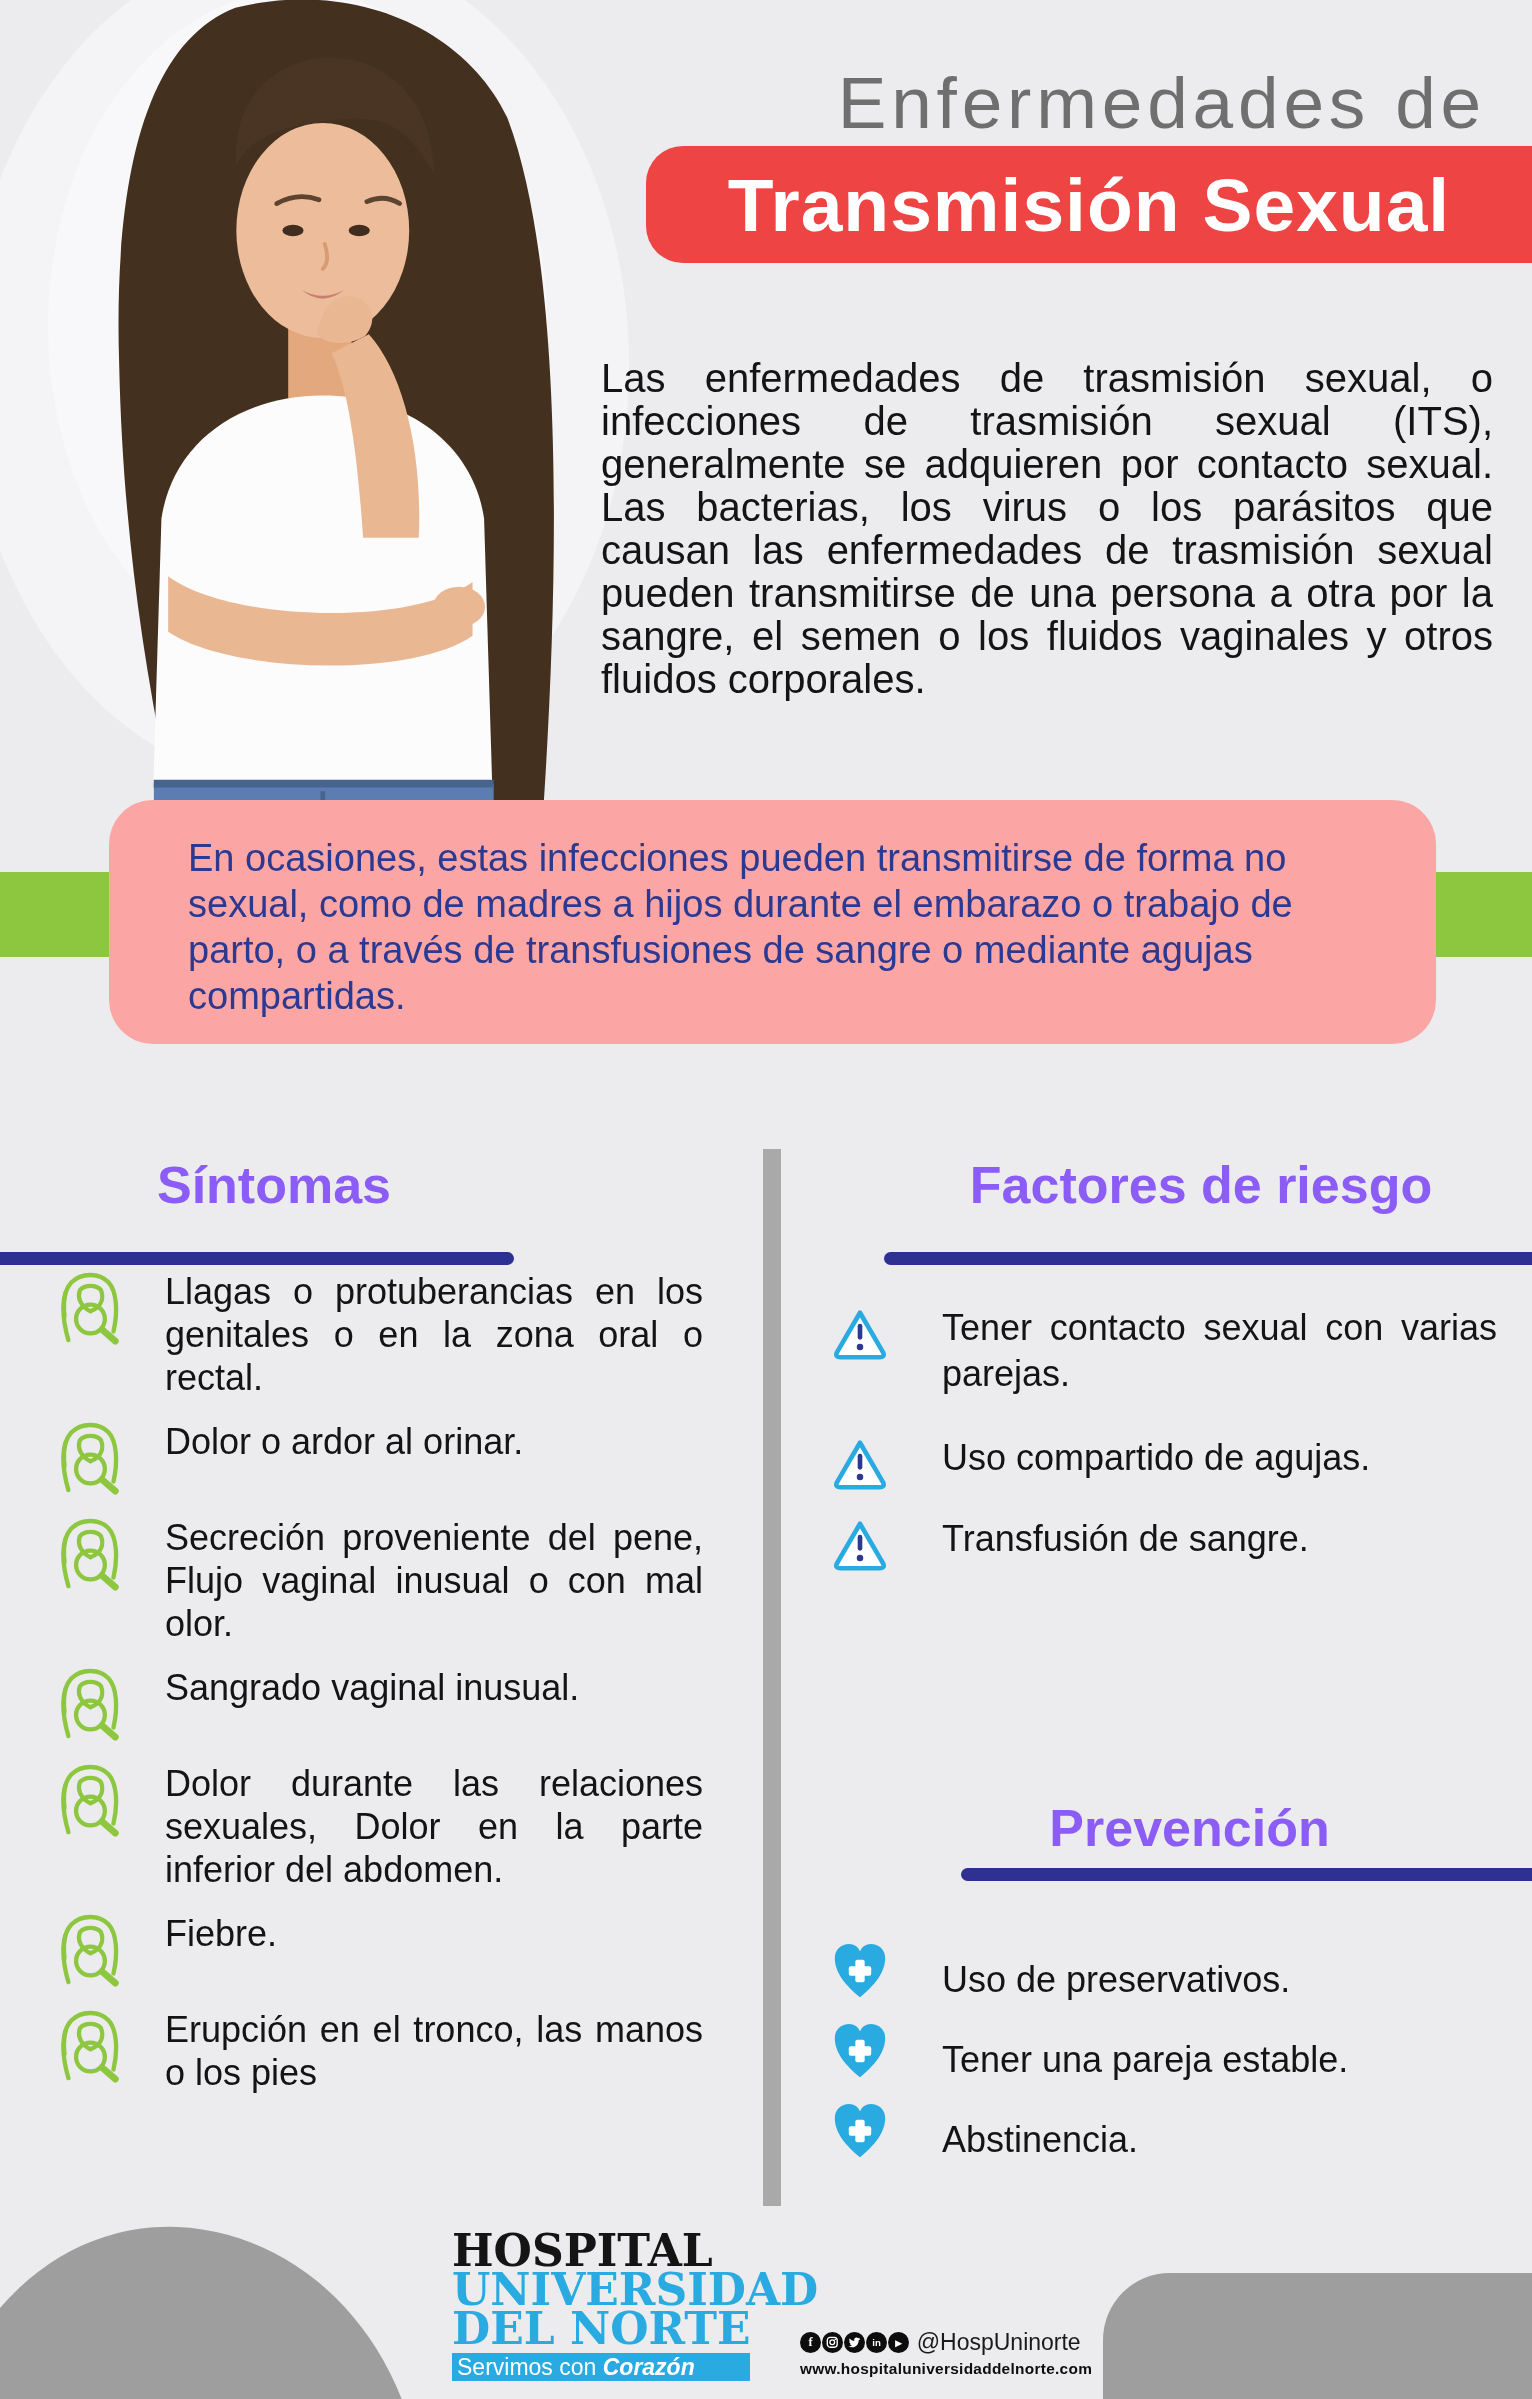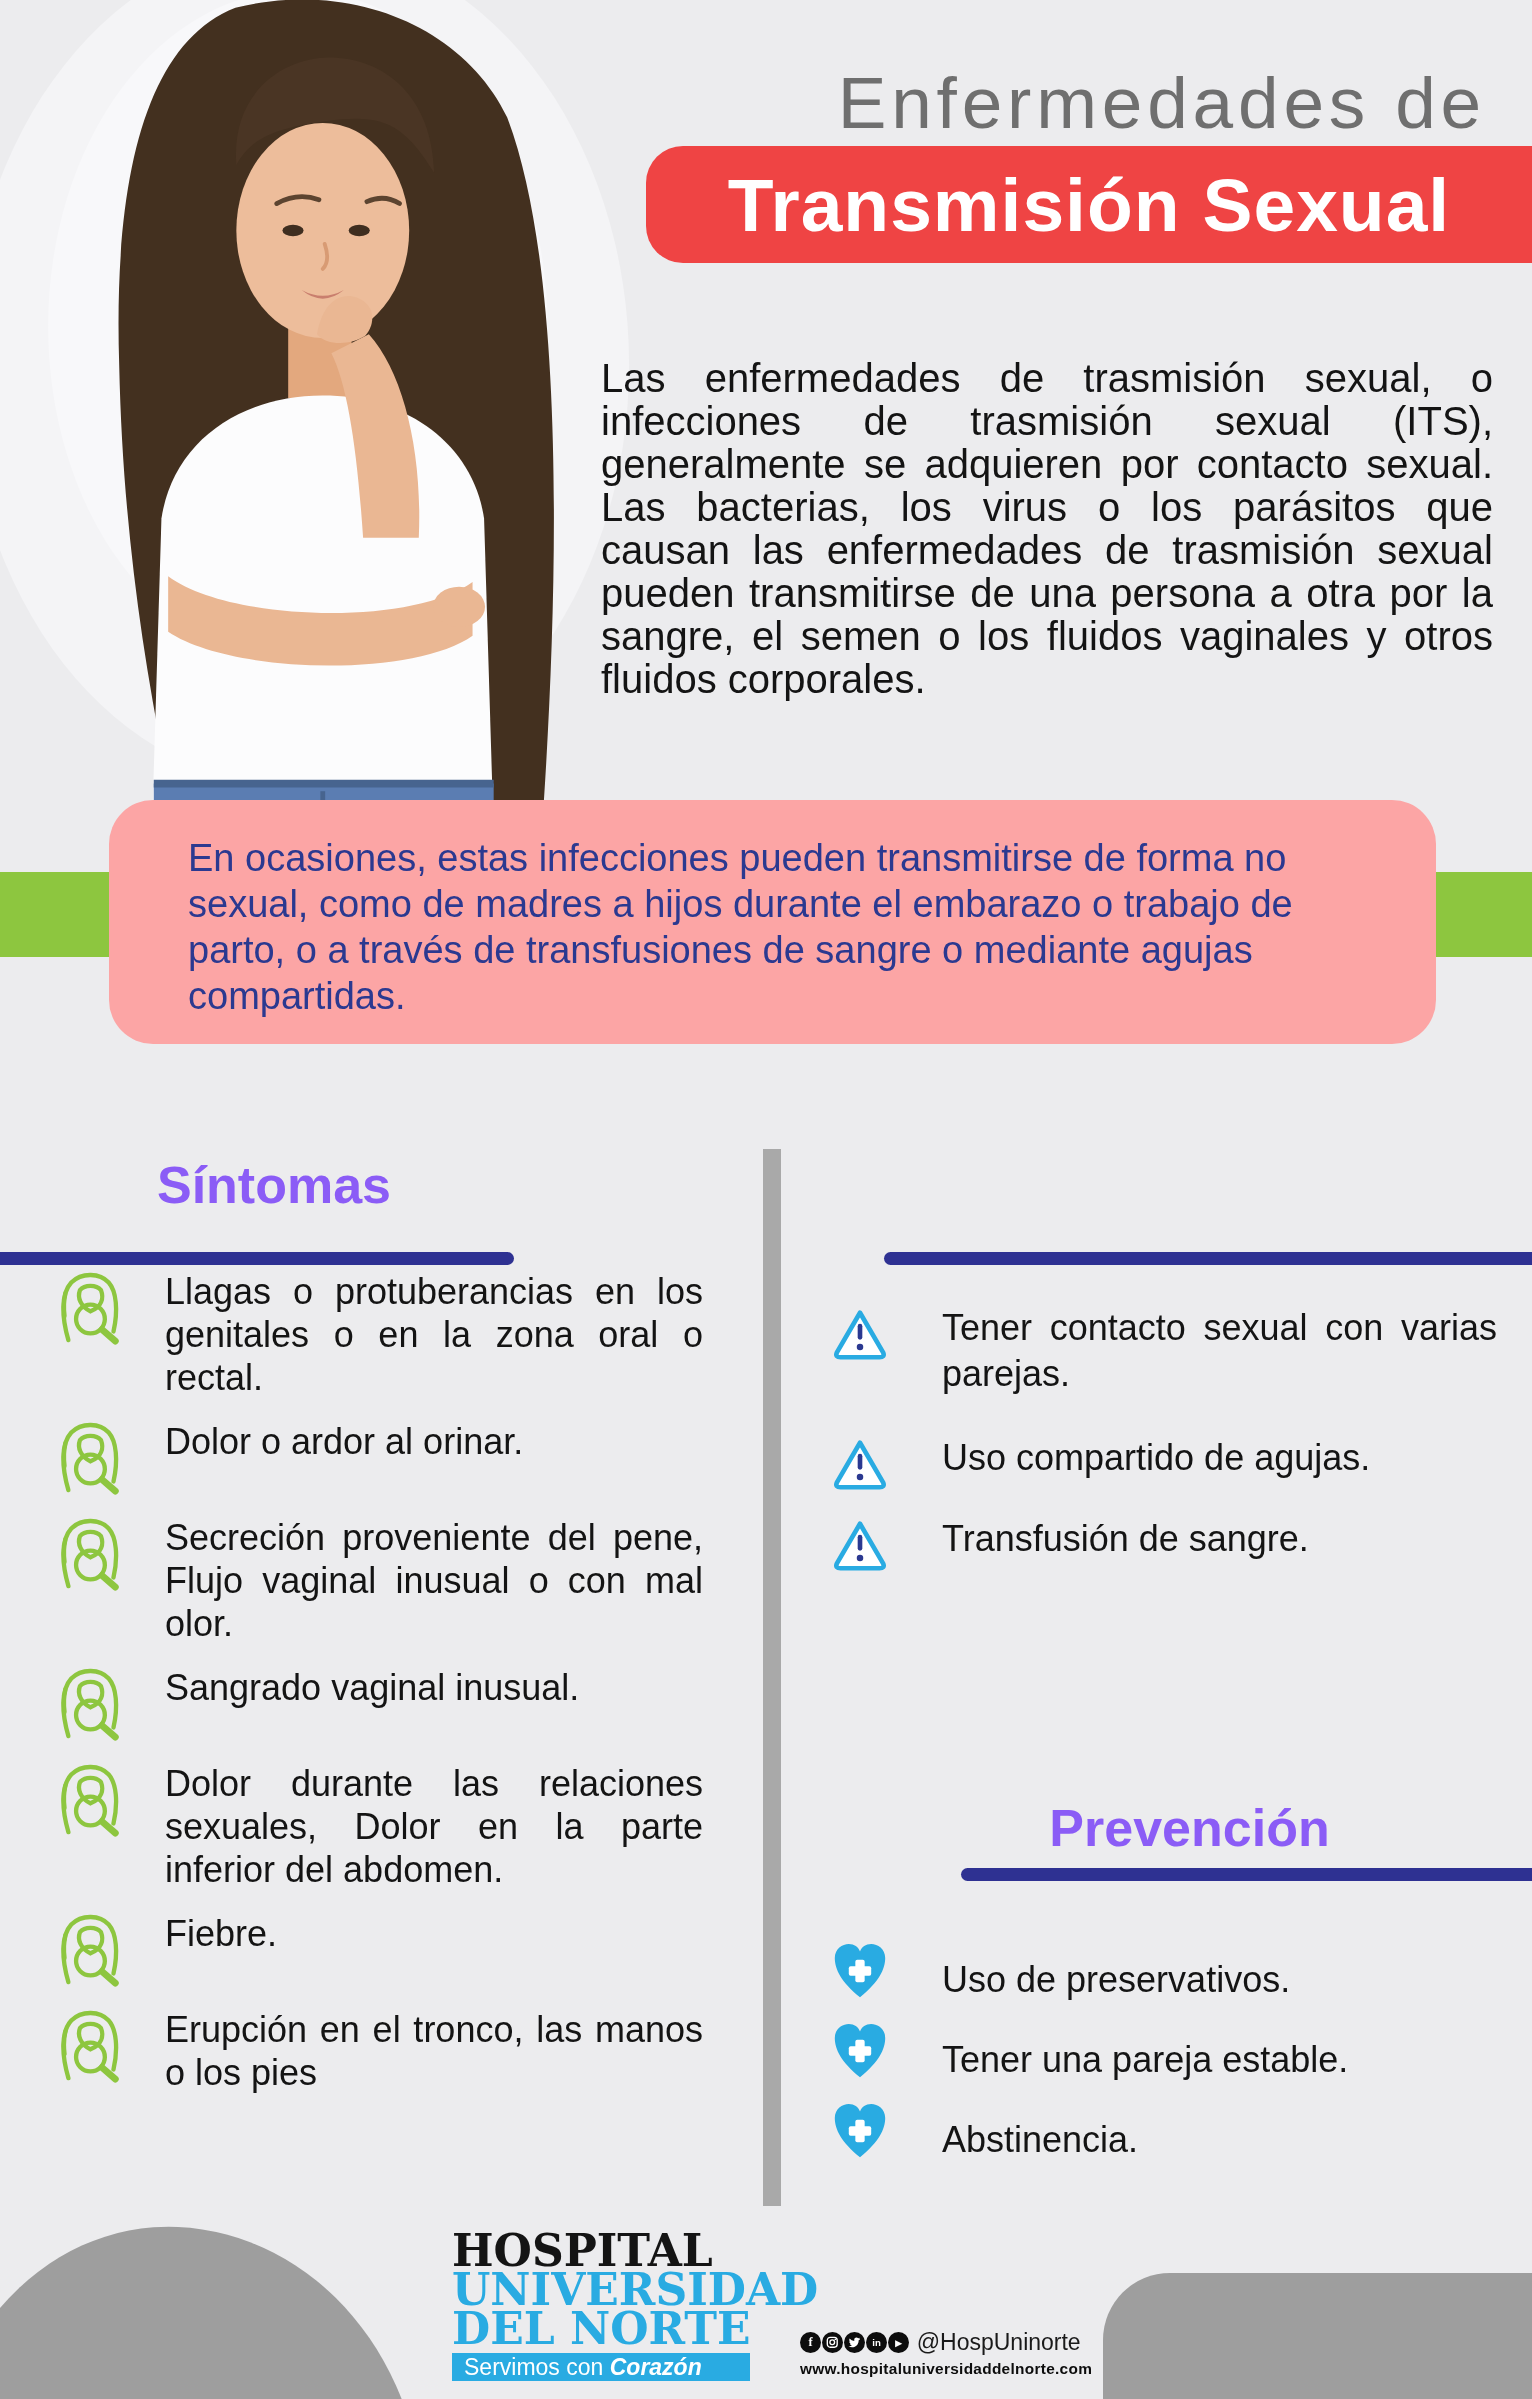--- a/index.html
+++ b/index.html
@@ -60,21 +60,21 @@
                border-radius:50% 50% 0 0 / 100% 92% 0 0; transform:rotate(-4deg); }
   .blob-right { left:1103px; top:2273px; width:519px; height:221px;
                 border-radius:67px 0 0 0; }
 
   .logo { position:absolute; left:452px; top:2231px; width:300px;
           font-family:"DejaVu Serif","Liberation Serif",serif; font-weight:bold; }
   .logo .l1 { font-size:44px; line-height:39px; color:#141414; letter-spacing:0px; }
   .logo .l2, .logo .l3 { font-size:44px; line-height:39px; color:#29abe2; }
   .logo .tagline { margin-top:4.8px; width:298px; height:28px; background:#29abe2;
           color:#ffffff; font-family:"Liberation Sans",sans-serif; font-weight:normal;
-          font-size:23px; line-height:28px; padding-left:12px; white-space:nowrap; }
+          font-size:23px; line-height:28px; padding-left:5px; white-space:nowrap; }
   .logo .tagline b { font-style:italic; font-weight:bold; }
 
   .social { position:absolute; left:800px; top:2329px; }
   .social .row1 { display:flex; align-items:center; }
   .s-circle { width:21px; height:21px; border-radius:50%; background:#0d0d0d; color:#fff;
               display:flex; align-items:center; justify-content:center; margin-right:1px;
               font-size:12.5px; font-weight:bold; overflow:hidden; }
   .s-circle svg { display:block; }
   .handle { margin-left:6.7px; font-size:23px; color:#1a1a1a; }
   .website { margin-top:3.8px; font-size:15.4px; font-weight:bold; color:#0d0d0d; letter-spacing:0.3px; }
@@ -140,20 +140,21 @@
 
   <div class="intro">Las enfermedades de trasmisión sexual, o infecciones de trasmisión sexual (ITS), generalmente se adquieren por contacto sexual. Las bacterias, los virus o los parásitos que causan las enfermedades de trasmisión sexual pueden transmitirse de una persona a otra por la sangre, el semen o los fluidos vaginales y otros fluidos corporales.</div>
 
   <div class="green-band"></div>
   <div class="green-box">
     <div class="txt">En ocasiones, estas infecciones pueden transmitirse de forma no sexual, como de madres a hijos durante el embarazo o trabajo de parto, o a través de transfusiones de sangre o mediante agujas compartidas.</div>
   </div>
 
   <div class="sec-h h-sintomas">Síntomas</div>
   <div class="bar bar-sintomas"></div>
+  <div class="sec-h h-factores">Factores de riesgo</div>
   <div class="bar bar-factores"></div>
   <div class="divider"></div>
 
   <div class="list symptoms">
     <div class="row">
       <svg class="ic" width="71" height="75" viewBox="0 0 74 78">
           <use href="#i-woman"></use>
         </svg>
       <div class="txt">Llagas o protuberancias en los genitales o en la zona oral o rectal.</div>
     </div>

